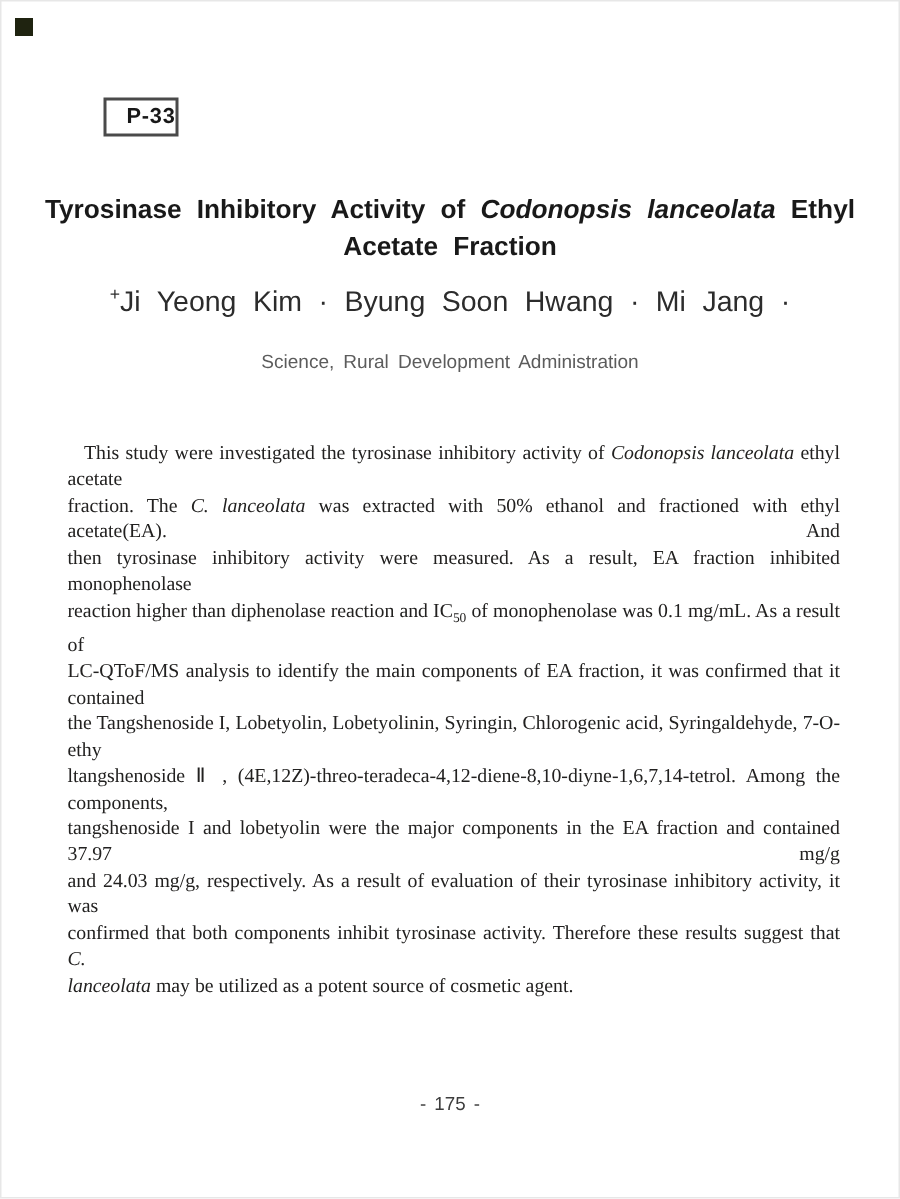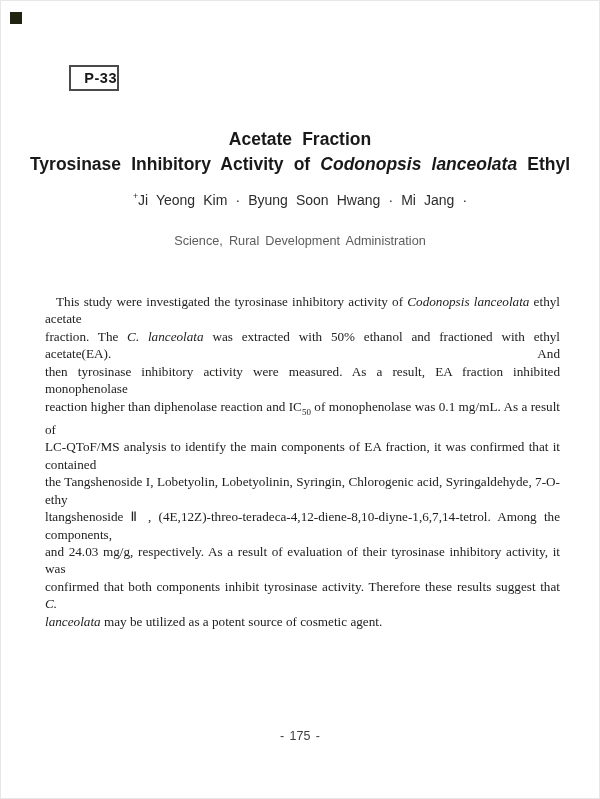--- a/index.html
+++ b/index.html
@@ -35,21 +35,21 @@
     position: absolute; left: 0; right: 0; top: 126px;
     margin: 0; text-align: center;
     font-size: 17.5px; font-weight: 700;
     line-height: 24.5px;
     color: #191919;
     word-spacing: 0.30em;
   }
   .authors {
     position: absolute; left: 0; right: 0; top: 184px;
     text-align: center;
-    font-size: 14px; font-weight: 400;
+    font-size: 19px; font-weight: 400;
     line-height: 23.5px;
     color: #2c2c2c;
     word-spacing: 0.30em;
   }
   .affiliation {
     position: absolute; left: 0; right: 0; top: 232px;
     text-align: center;
     font-size: 12.7px;
     line-height: 17px;
     color: #5c5c5c;
@@ -82,40 +82,41 @@
 
 <div class="page">
 
   <div class="scan-mark"></div>
 
   <div class="badge">
     <span>P-33</span>
   </div>
 
   <h1 class="title">
+    <div class="t-line"><span>Tyrosinase Inhibitory Activity of </span><span class="it">Codonopsis lanceolata</span><span> Ethyl</span></div>
     <div class="t-line"><span>Acetate Fraction</span></div>
-    <div class="t-line"><span>Tyrosinase Inhibitory Activity of </span><span class="it">Codonopsis lanceolata</span><span> Ethyl</span></div>
   </h1>
 
   <div class="authors">
     <div><sup>+</sup><span>Ji Yeong Kim · Byung Soon Hwang · Mi Jang ·</span></div>
   </div>
 
   <div class="affiliation">
     <div><span>Science, Rural Development Administration</span></div>
   </div>
 
   <div class="abstract">
     <div class="abs-line first"><span>This study were investigated the tyrosinase inhibitory activity of </span><span class="it">Codonopsis lanceolata</span><span> ethyl acetate</span></div>
     <div class="abs-line"><span>fraction. The </span><span class="it">C. lanceolata</span><span> was extracted with 50% ethanol and fractioned with ethyl acetate(EA). And</span></div>
     <div class="abs-line"><span>then tyrosinase inhibitory activity were measured. As a result, EA fraction inhibited monophenolase</span></div>
     <div class="abs-line"><span>reaction higher than diphenolase reaction and IC</span><sub>50</sub><span> of monophenolase was 0.1 mg/mL. As a result of</span></div>
     <div class="abs-line"><span>LC-QToF/MS analysis to identify the main components of EA fraction, it was confirmed that it contained</span></div>
     <div class="abs-line"><span>the Tangshenoside I, Lobetyolin, Lobetyolinin, Syringin, Chlorogenic acid, Syringaldehyde, 7-O-ethy</span></div>
     <div class="abs-line"><span>ltangshenoside Ⅱ , (4E,12Z)-threo-teradeca-4,12-diene-8,10-diyne-1,6,7,14-tetrol. Among the components,</span></div>
+    <div class="abs-line"><span>tangshenoside I and lobetyolin were the major components in the EA fraction and contained 37.97 mg/g</span></div>
     <div class="abs-line"><span>and 24.03 mg/g, respectively. As a result of evaluation of their tyrosinase inhibitory activity, it was</span></div>
     <div class="abs-line"><span>confirmed that both components inhibit tyrosinase activity. Therefore these results suggest that </span><span class="it">C.</span></div>
     <div class="abs-line last"><span class="it">lanceolata</span><span> may be utilized as a potent source of cosmetic agent.</span></div>
   </div>
 
   <div class="footer">- 175 -</div>
 
 </div>
 
 </body></html>

